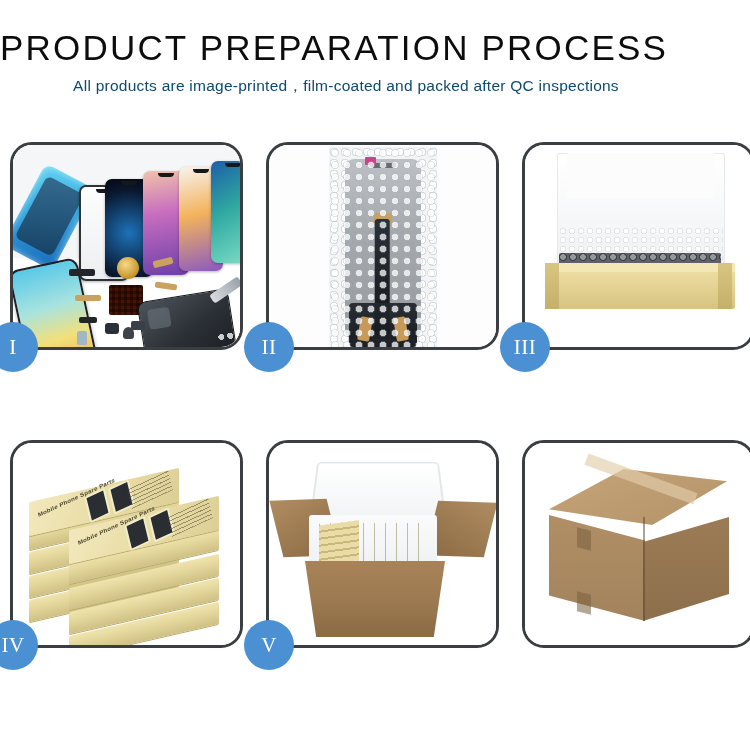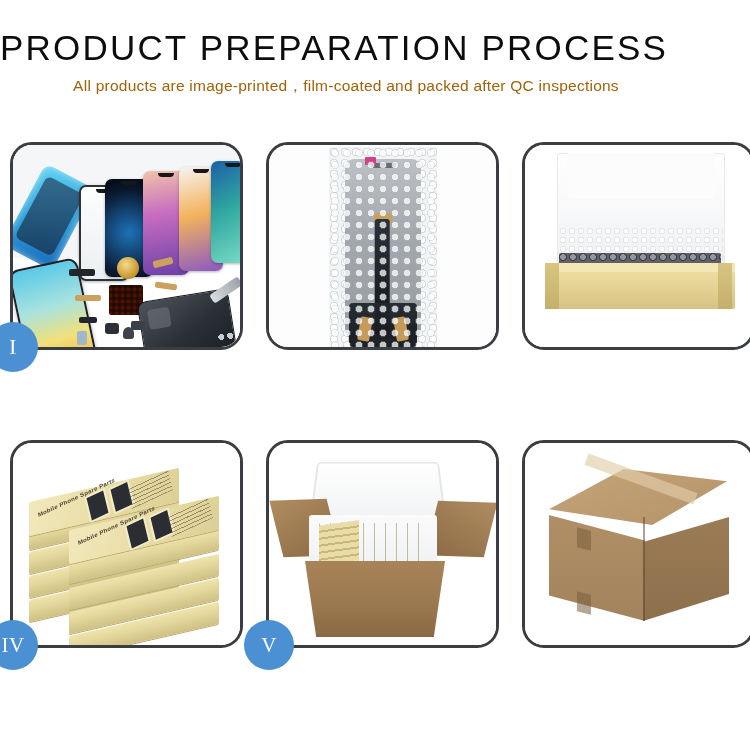--- a/index.html
+++ b/index.html
@@ -29,21 +29,21 @@
     color: #0d0d0d;
     line-height: 1.05;
     white-space: nowrap;
     font-stretch: condensed;
   }
   .subtitle {
     margin-top: 9px;
     font-size: 15.5px;
     font-weight: 400;
     letter-spacing: 0.25px;
-    color: #a16207;
+    color: #0c4a6e;
     white-space: nowrap;
     margin-left: 36px;
   }
 
   
   .grid {
     position: absolute;
     left: 10px;
     top: 142px;
     width: 730px;
@@ -432,31 +432,33 @@
         <div class="redlabel"></div>
         <div class="connector"></div>
         <div class="icchip"></div>
         <div class="flexcable"></div>
         <div class="bottomparts"></div>
         <div class="tab tabL"></div>
         <div class="tab tabR"></div>
         <div class="bubbleoverlay"></div>
       </div>
     </div>
+    <div class="badge">II</div>
   </div>
 
   <div class="panel">
     <div class="panel-inner p3">
       <div class="foamlid"></div>
       <div class="foamtex"></div>
       <div class="boxcontent"></div>
       <div class="boxbase"></div>
       <div class="boxLflap"></div>
       <div class="boxRflap"></div>
     </div>
+    <div class="badge">III</div>
   </div>
 
   <div class="panel">
     <div class="panel-inner p4">
       <div class="stack">
         <div class="sbox s5"></div>
         <div class="sbox s4"></div>
         <div class="sbox s3"></div>
         <div class="sbox s2"></div>
         <div class="sbox lid s1">

